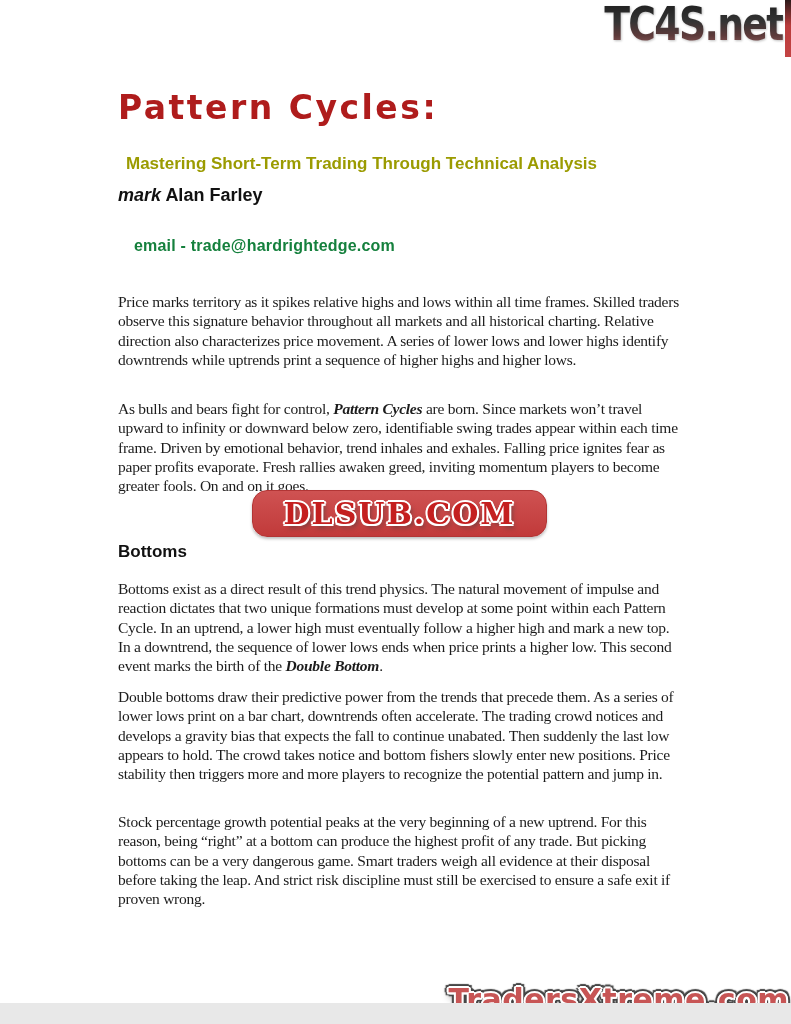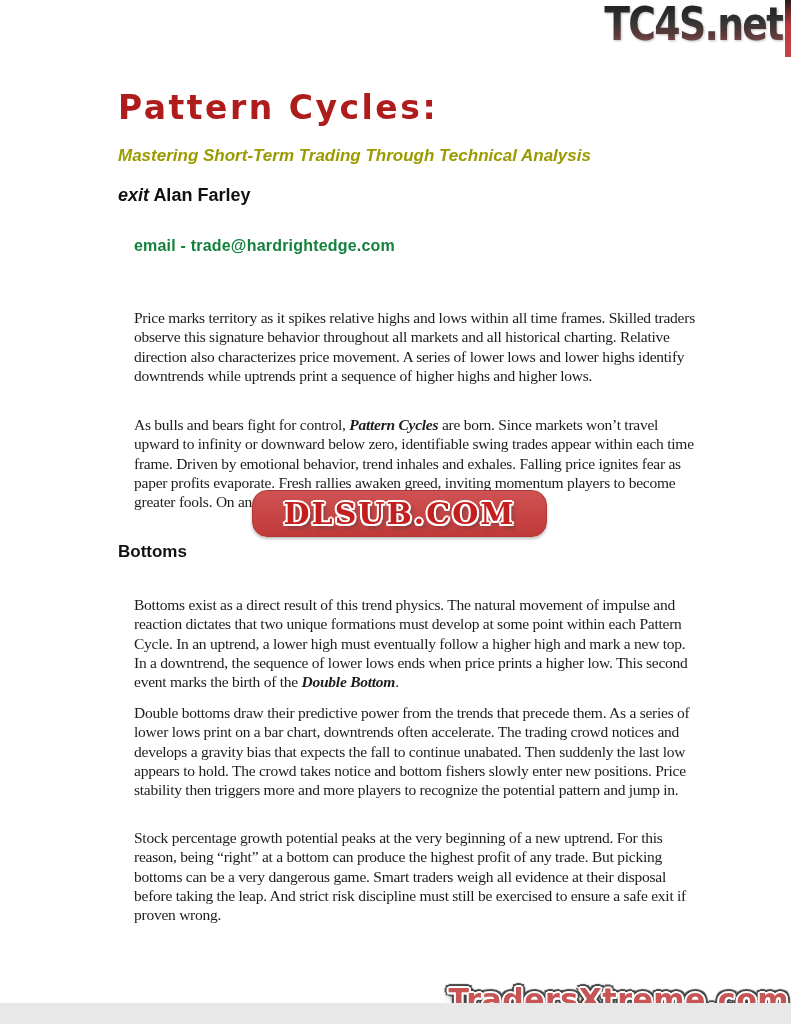--- a/index.html
+++ b/index.html
@@ -27,36 +27,36 @@
     background:linear-gradient(180deg,#2c1a1a 0%,#b93b3b 45%,#c44444 100%);
   }
   
   .title{
     position:absolute;left:118px;top:88px;margin:0;
     font-family:"DejaVu Sans", sans-serif;
     font-size:33px;font-weight:bold;letter-spacing:2.5px;
     color:#AF1C1C;line-height:1.2;text-align:right;
   }
   .subtitle{
-    position:absolute;left:118px;top:146px;margin:0;
-    font-size:17px;font-weight:bold;font-style:italic;
+    position:absolute;left:118px;top:146px;margin:8px;
+    font-size:17px;font-weight:bold;
     color:#9B9B00;line-height:1.2;
   }
   .byline{
     position:absolute;left:118px;top:185px;margin:0;
     font-size:18px;font-weight:bold;color:#111;
   }
   .byline .with{font-style:italic;}
   .email{
     position:absolute;left:118px;top:221px;margin:16px;
     font-size:16px;font-weight:bold;color:#15803d;letter-spacing:0.2px;
   }
   
   .body-para{
-    position:absolute;left:118px;width:566px;margin:16px;
+    position:absolute;left:118px;width:566px;margin:0;
     font-family:"Liberation Serif", serif;
     font-size:15.5px;line-height:19.3px;letter-spacing:-0.25px;
     color:#1c1c1c;
   }
   .bi{font-weight:bold;font-style:italic;}
   .section-heading{
     position:absolute;left:118px;top:542px;margin:0;
     font-size:17px;font-weight:bold;color:#111;
   }
   
@@ -98,21 +98,21 @@
 
 <div class="page">
 
   <div class="tc4s">TC4S.net</div>
   <div class="red-edge"></div>
 
   <h1 class="title">Pattern Cycles:</h1>
 
   <h2 class="subtitle">Mastering Short-Term Trading Through Technical Analysis</h2>
 
-  <div class="byline"><span class="with">exit</span> <span>Alan Farley</span></div>
+  <div class="byline"><span class="with">mark</span> <span>Alan Farley</span></div>
 
   <div class="email">email - trade@hardrightedge.com</div>
 
   <p class="body-para" style="top:292px"><span>Price marks territory as it spikes relative highs and lows within all time frames. Skilled traders observe this signature behavior throughout all markets and all historical charting. Relative direction also characterizes price movement. A series of lower lows and lower highs identify downtrends while uptrends print a sequence of higher highs and higher lows.</span></p>
 
   <p class="body-para" style="top:399px"><span>As bulls and bears fight for control, </span><span class="bi">Pattern Cycles</span><span> are born. Since markets won’t travel upward to infinity or downward below zero, identifiable swing trades appear within each time frame. Driven by emotional behavior, trend inhales and exhales. Falling price ignites fear as paper profits evaporate. Fresh rallies awaken greed, inviting momentum players to become greater fools. On and on it goes.</span></p>
 
   <div class="dlsub">
       <span>DLSUB.COM</span>
     </div>

